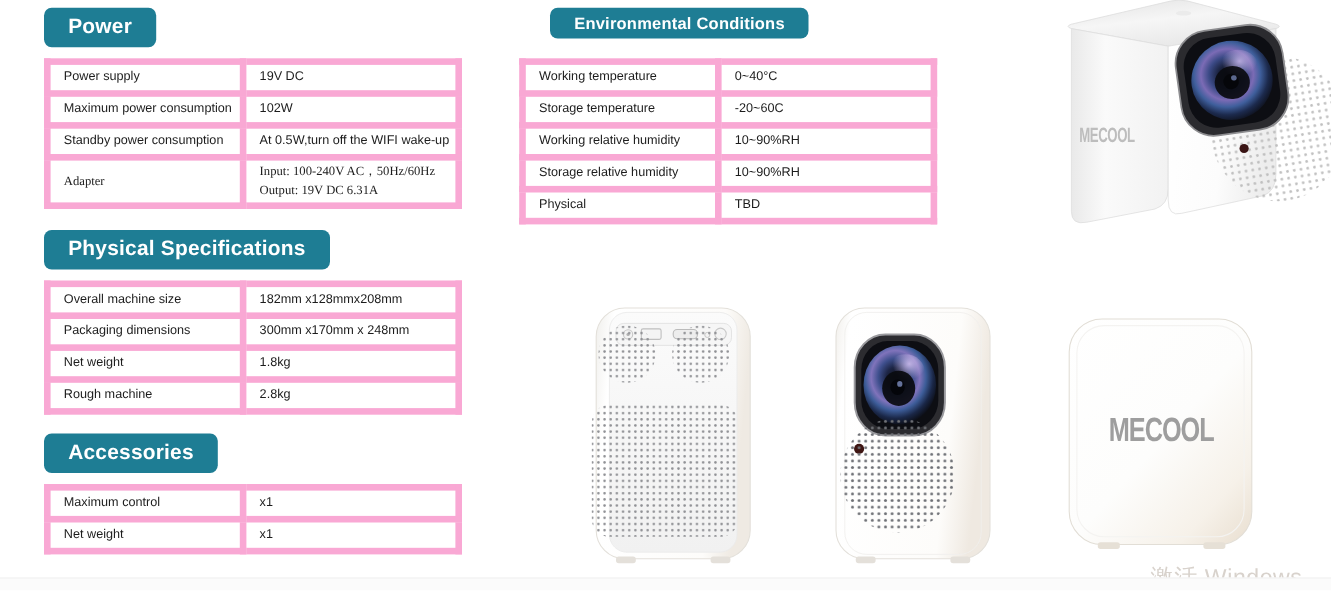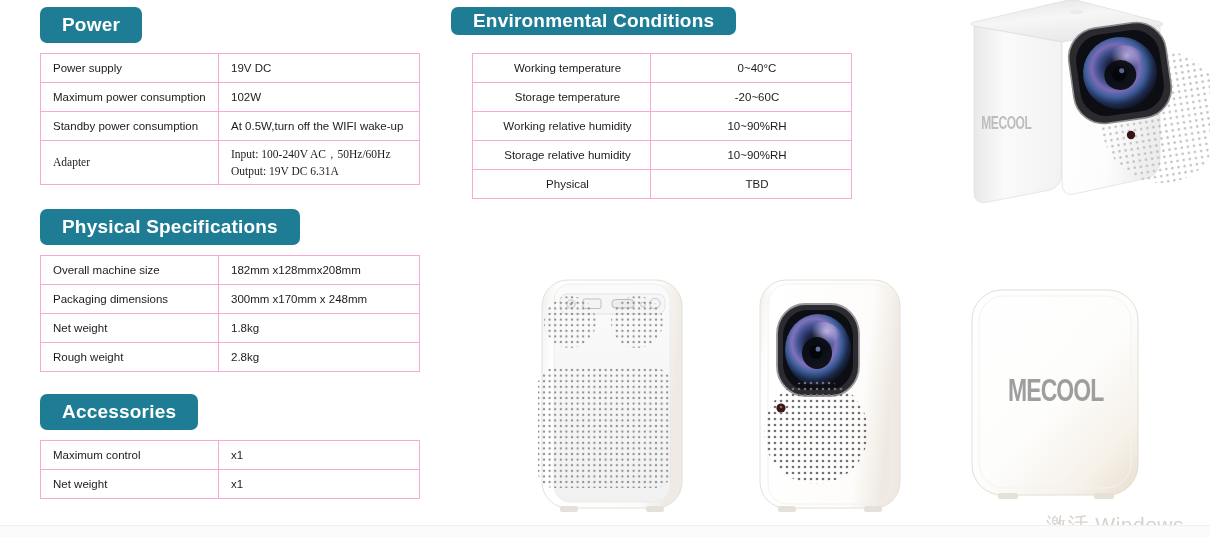--- a/index.html
+++ b/index.html
@@ -52,21 +52,21 @@
   }
 
   
   .spec-table {
     position: absolute;
     border-collapse: collapse;
     table-layout: fixed;
     background: #ffffff;
   }
   .spec-table td {
-    border: 1px solid #f9a8d4;
+    border: 6px solid #f9a8d4;
     font-size: 11.5px;
     color: #1c1c1c;
     padding: 0 0 0 12px;
     vertical-align: middle;
     line-height: 1.45;
   }
   .spec-table td.k { width: 178px; }
   .spec-table td.v { }
   .spec-table tr { height: 29px; }
   .spec-table tr.tall { height: 44px; font-family: Liberation Serif, serif; }
@@ -130,21 +130,21 @@
       </tr>
       <tr>
         <td class="k">Packaging dimensions</td>
         <td class="v">300mm x170mm x 248mm</td>
       </tr>
       <tr>
         <td class="k">Net weight</td>
         <td class="v">1.8kg</td>
       </tr>
       <tr>
-        <td class="k">Rough weight</td>
+        <td class="k">Rough machine</td>
         <td class="v">2.8kg</td>
       </tr>
     </tbody>
   </table>
 
   <div class="sec-head" style="left:40px; top:394px; height:36px; font-size:19px;">
     <span>Accessories</span>
   </div>
 
   <table class="spec-table" style="left:40px; top:440px; width:380px;">
@@ -153,25 +153,25 @@
         <td class="k">Maximum control</td>
         <td class="v">x1</td>
       </tr>
       <tr>
         <td class="k">Net weight</td>
         <td class="v">x1</td>
       </tr>
     </tbody>
   </table>
 
-  <div class="sec-head" style="left:451px; top:7px; height:28px; font-size:19px;">
+  <div class="sec-head" style="left:500px; top:7px; height:28px; font-size:15px;">
     <span>Environmental Conditions</span>
   </div>
 
-  <table class="spec-table" style="left:472px; top:53px; width:380px;text-align:center;">
+  <table class="spec-table" style="left:472px; top:53px; width:380px;">
     <tbody>
       <tr>
         <td class="k">Working temperature</td>
         <td class="v">0~40°C</td>
       </tr>
       <tr>
         <td class="k">Storage temperature</td>
         <td class="v">-20~60C</td>
       </tr>
       <tr>

